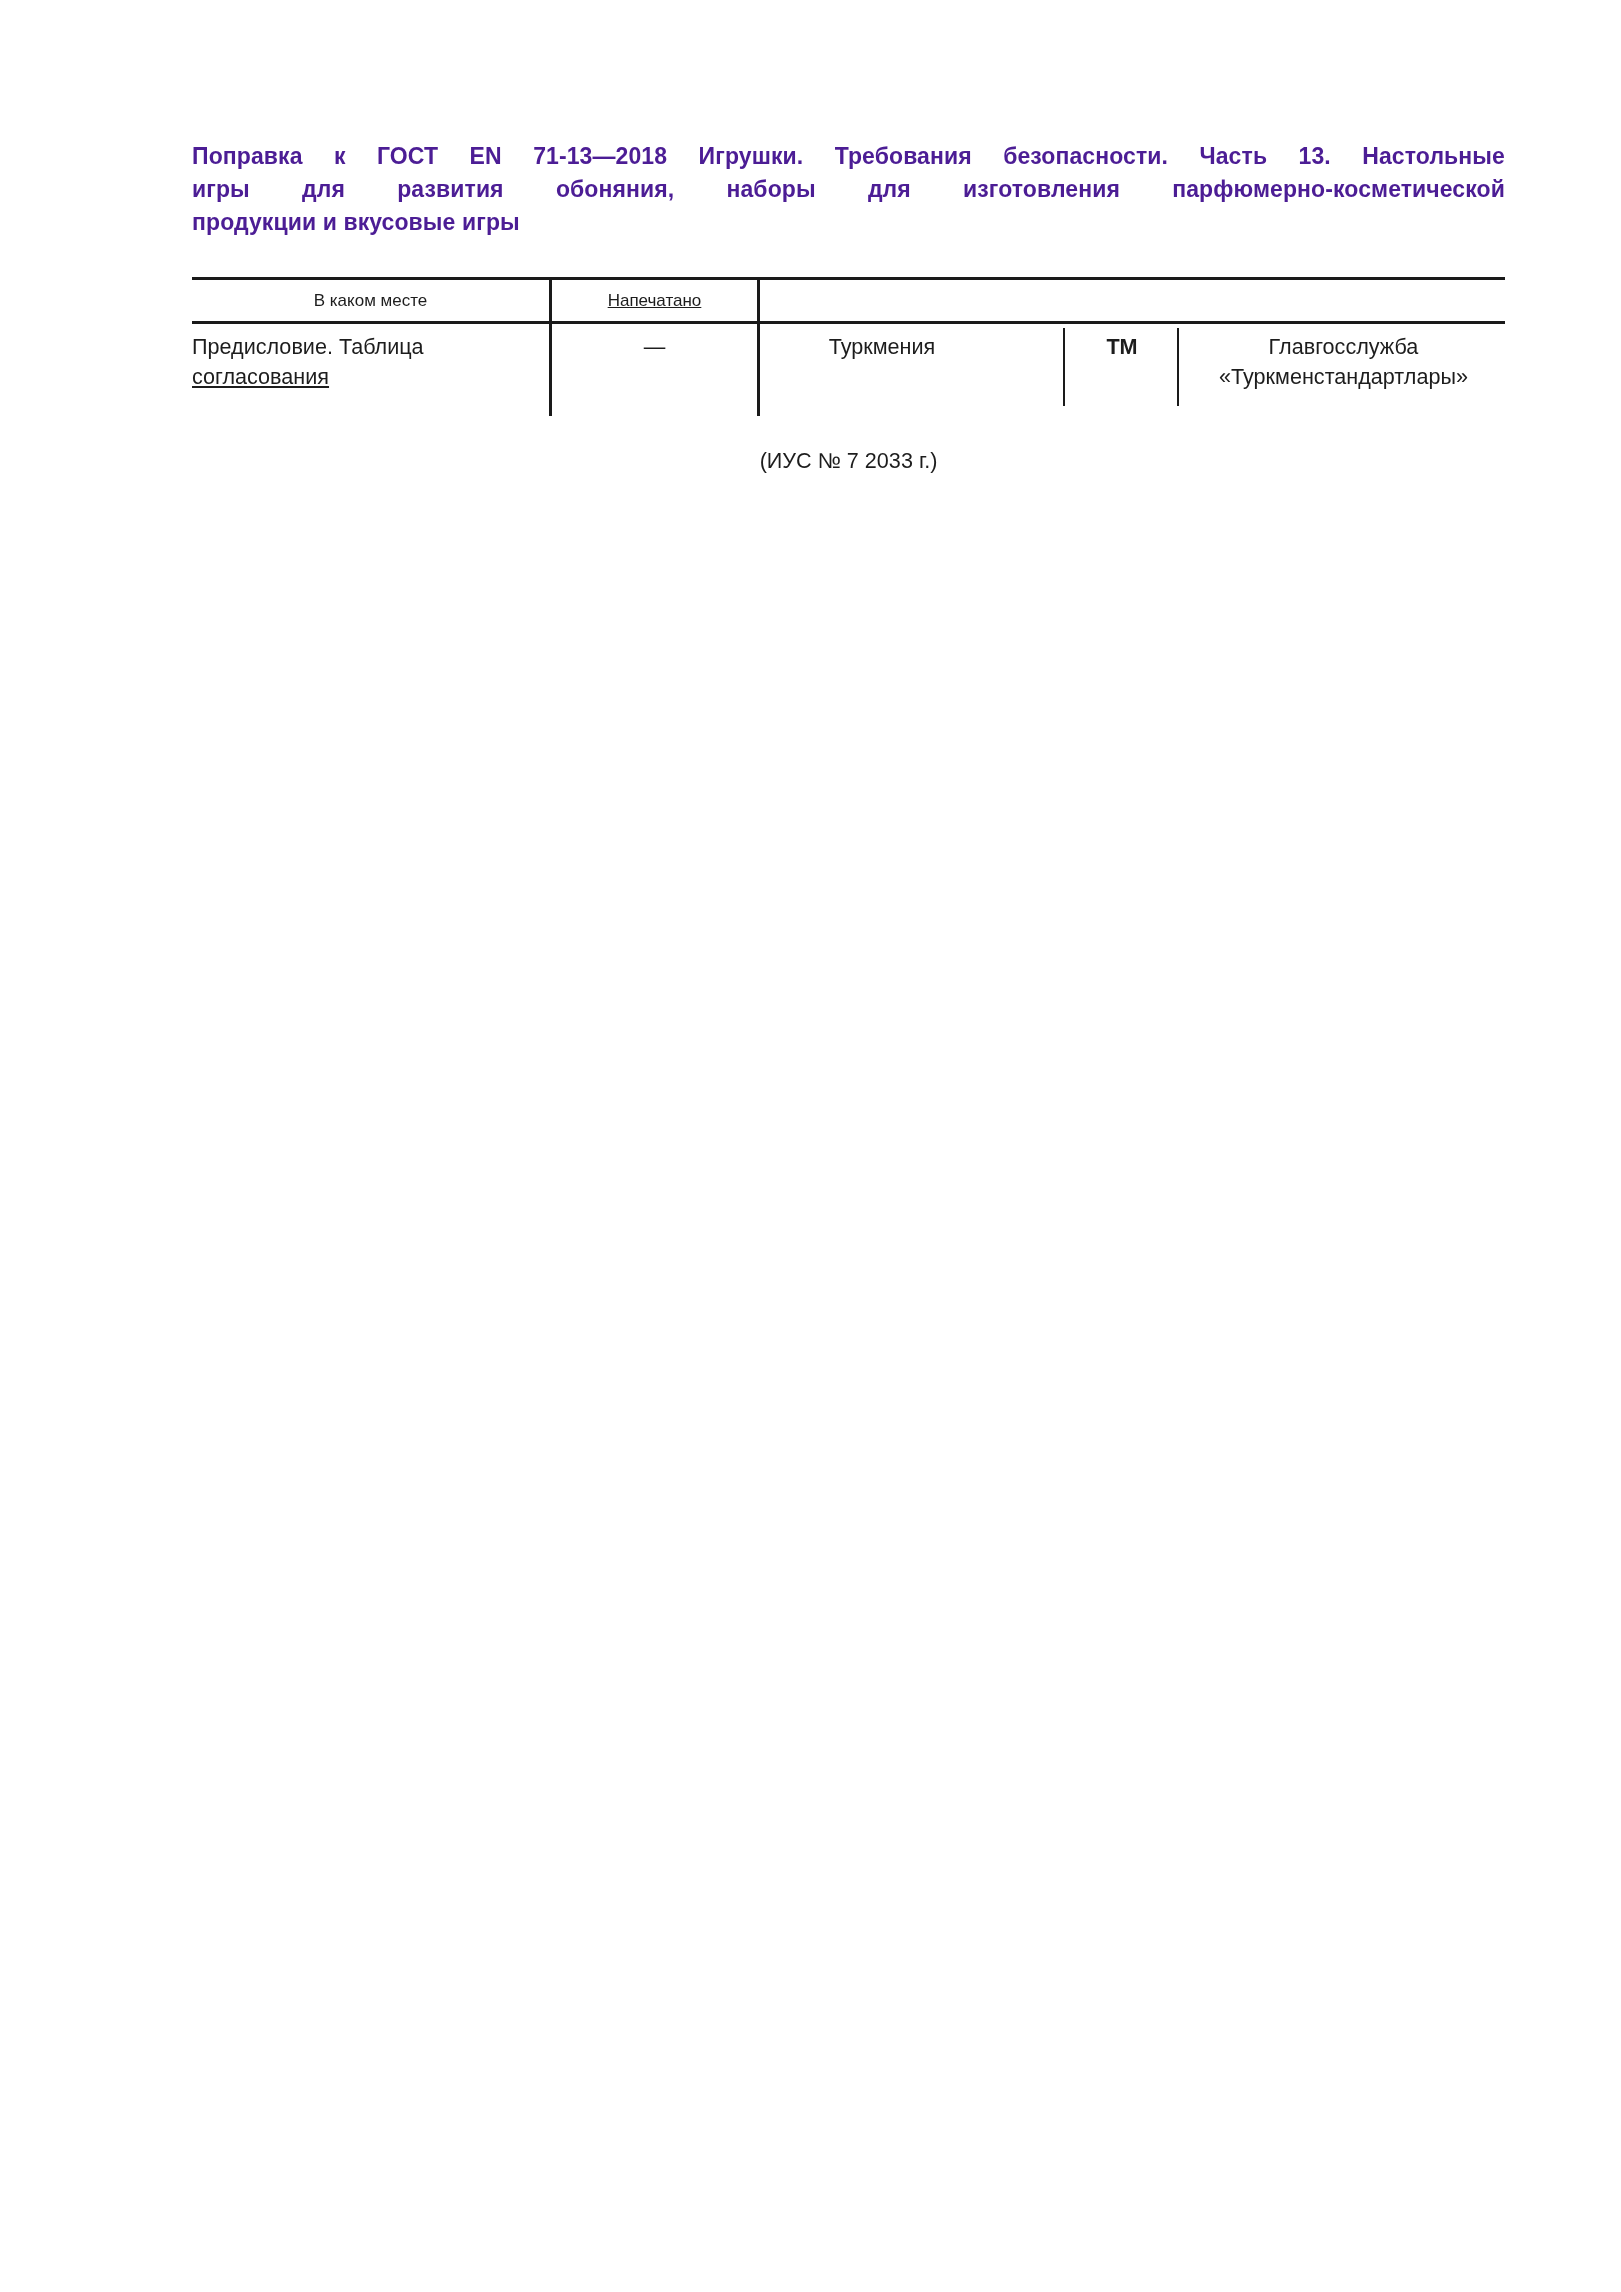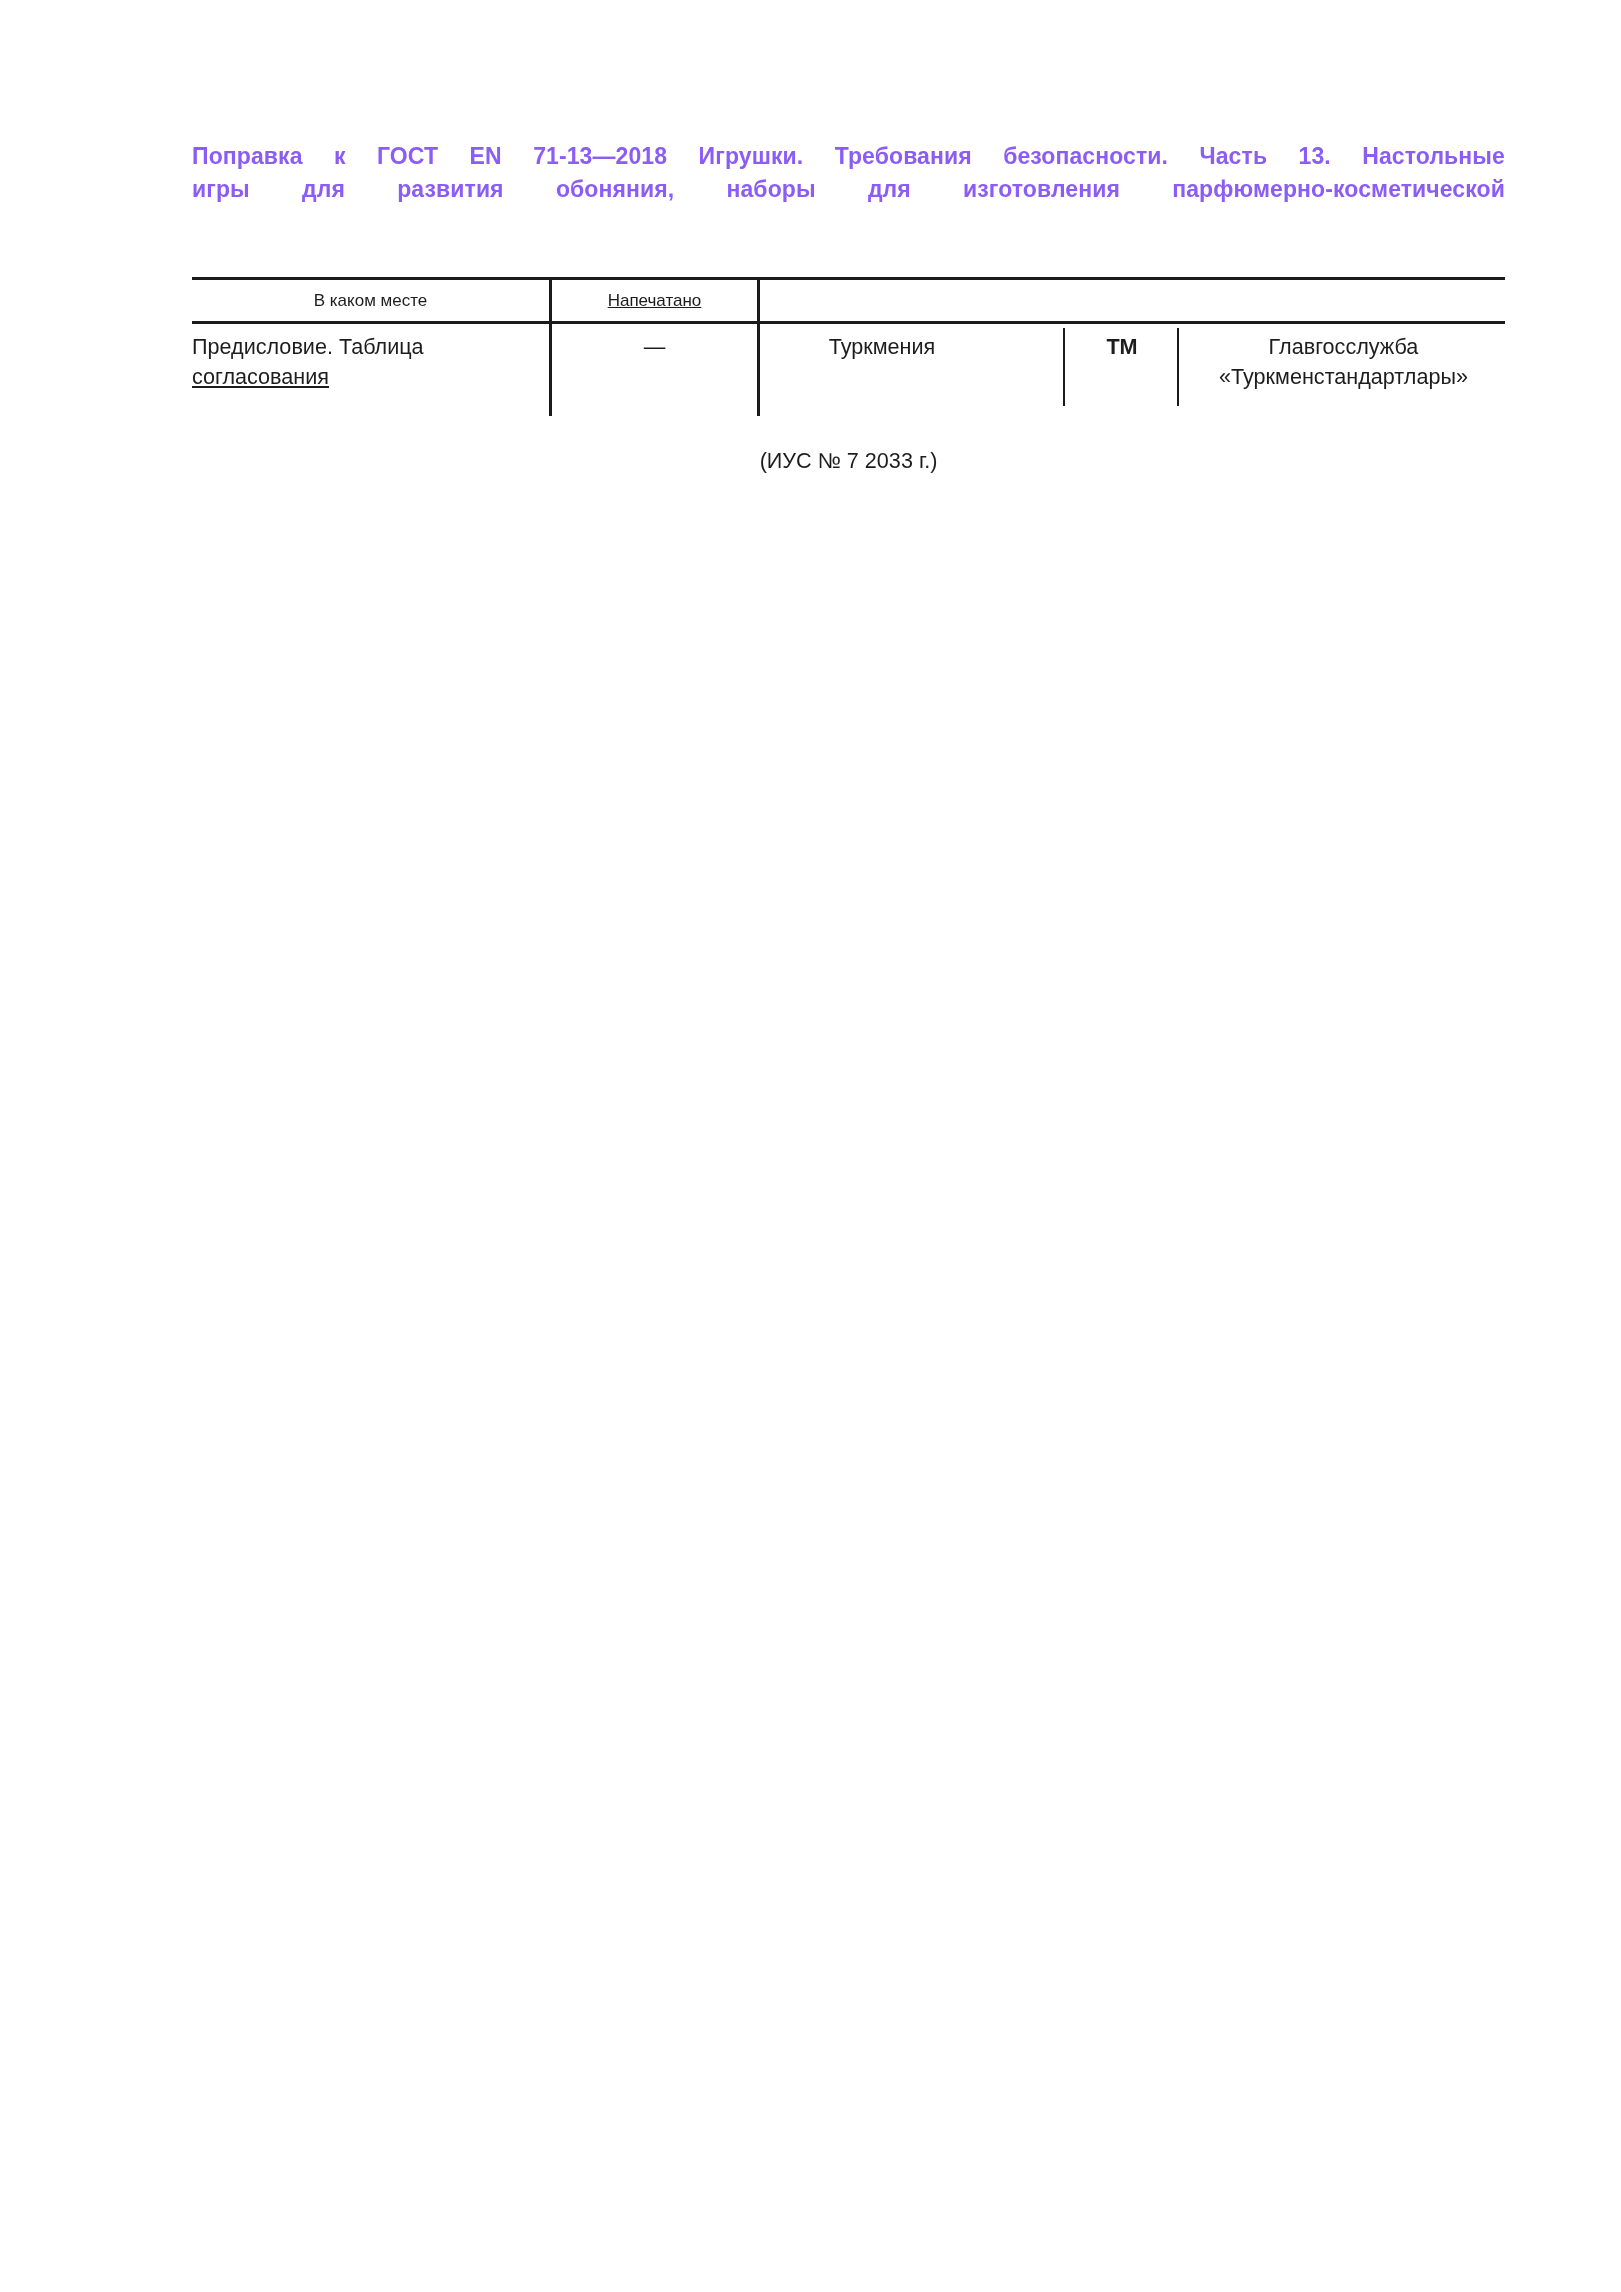--- a/index.html
+++ b/index.html
@@ -30,21 +30,21 @@
   .title-block {
     position: absolute;
     left: 192px;
     top: 140px;
     width: 1313px;
   }
   .title-line {
     font-size: 23px;
     font-weight: bold;
     line-height: 33px;
-    color: #8b5cf6;
+    color: #4c1d95;
     white-space: nowrap;
     letter-spacing: 0.1px;
   }
   .title-line.justify {
     display: flex;
     justify-content: space-between;
     white-space: normal;
   }
   .title-line.justify > span {
     white-space: pre;
@@ -190,20 +190,21 @@
     <div class="title-line justify">
       <span>игры</span>
       <span>для</span>
       <span>развития</span>
       <span>обоняния,</span>
       <span>наборы</span>
       <span>для</span>
       <span>изготовления</span>
       <span>парфюмерно-косметической</span>
     </div>
+    <div class="title-line">продукции и вкусовые игры</div>
   </div>
 
   <div class="corr-table">
 
     <div class="rule top"></div>
     <div class="rule mid"></div>
 
     <div class="thead">
       <div class="th th-where">В каком месте</div>
       <div class="th th-print">Напечатано</div>

